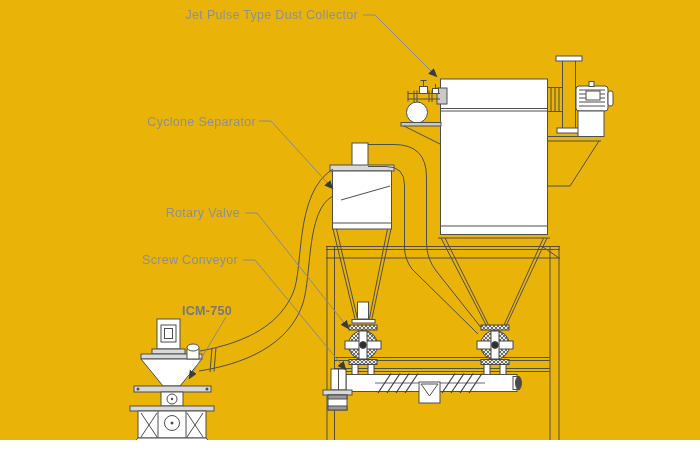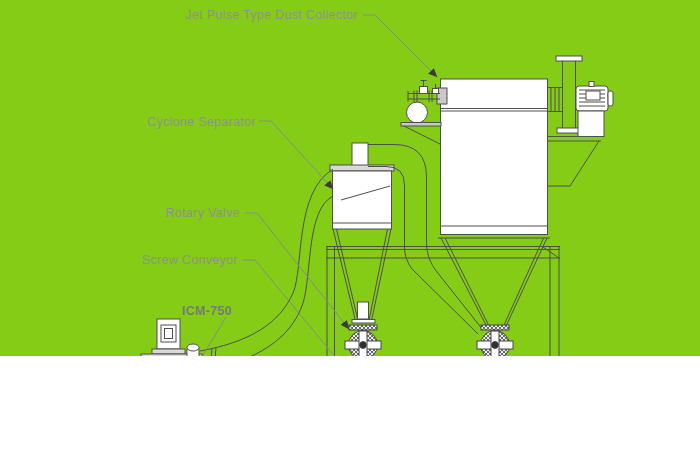--- a/index.html
+++ b/index.html
@@ -1,16 +1,16 @@
 <!DOCTYPE html>
 <html><head>
 <meta charset="utf-8">
 <style>
   html,body{margin:0;padding:0;background:#ffffff;}
-  .canvas{width:700px;height:356px;background:#84cc16;position:relative;overflow:hidden;}
+  .canvas{width:700px;height:440px;background:#eab308;position:relative;overflow:hidden;}
   svg{display:block;}
   text{font-family:"Liberation Sans", sans-serif;font-size:12.5px;letter-spacing:.3px;}
   .lbl{fill:#8f8f8f;}
   .lbl-bold{fill:#787878;font-weight:bold;}
 </style>
 </head>
 <body>
 
 <div class="canvas">
 <svg width="700" height="460" viewBox="0 0 700 460" xmlns="http://www.w3.org/2000/svg">

